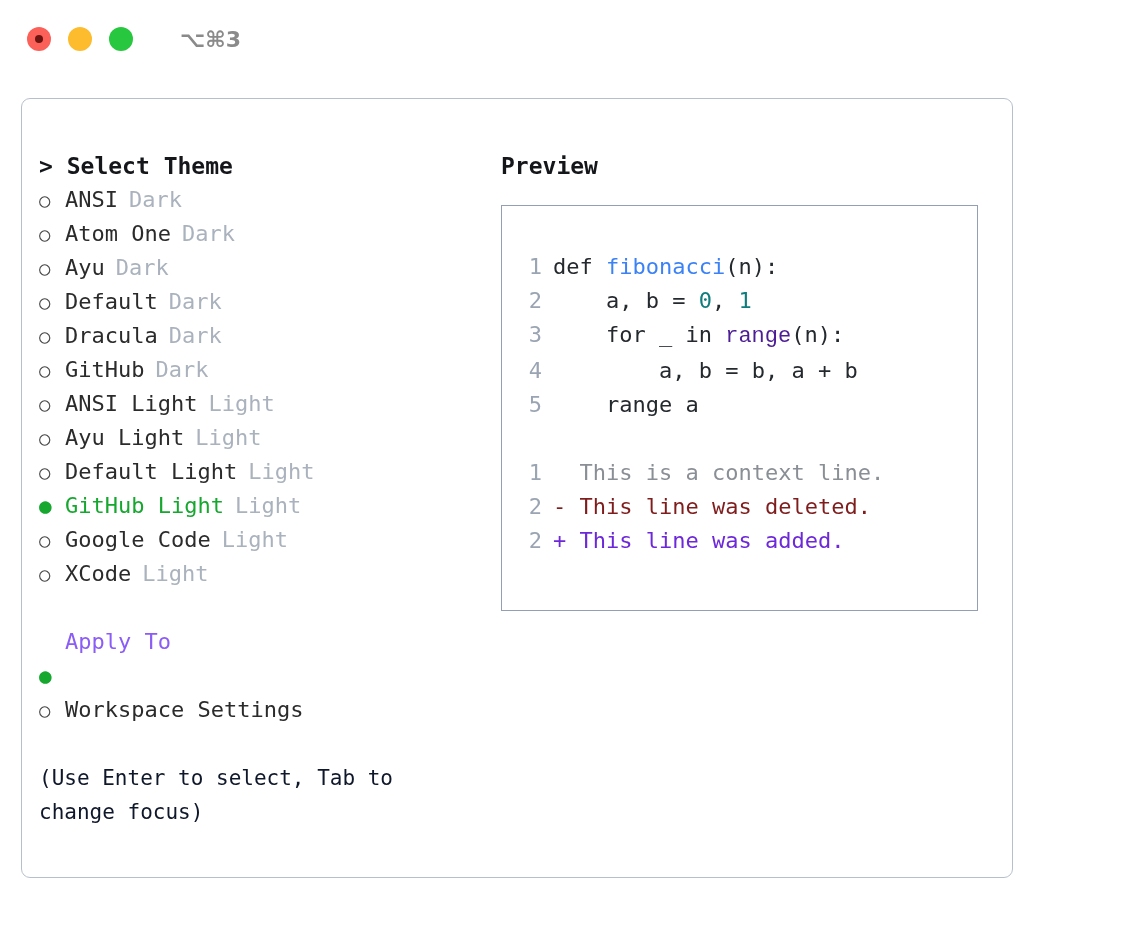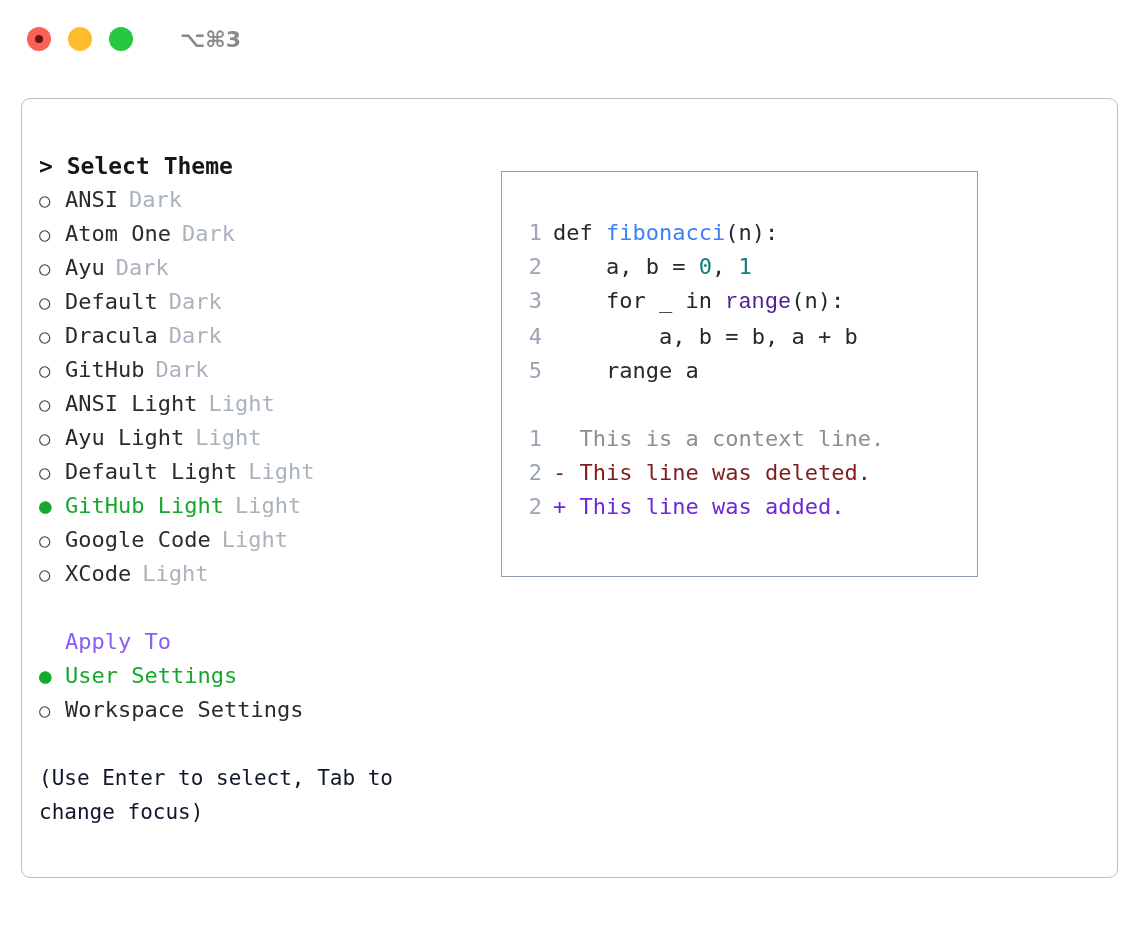--- a/index.html
+++ b/index.html
@@ -64,21 +64,21 @@
     font-weight: bold;
     color: #8a8a8a;
     letter-spacing: 0px;
   }
 
   
   .panel {
     position: absolute;
     left: 21px;
     top: 98px;
-    width: 1097px;
+    width: 992px;
     height: 780px;
     border: 1.6px solid #b7bfcc;
     border-radius: 9px;
     box-sizing: border-box;
     background: #ffffff;
   }
 
   .panel-inner {
     position: absolute;
     left: 0; top: 0;
@@ -227,29 +227,30 @@
             <div class="opt-row"><span class="bullet">○</span><span class="opt-label">Ayu Light</span><span class="opt-variant">Light</span></div>
             <div class="opt-row"><span class="bullet">○</span><span class="opt-label">Default Light</span><span class="opt-variant">Light</span></div>
             <div class="opt-row selected"><span class="bullet sel">●</span><span class="opt-label">GitHub Light</span><span class="opt-variant">Light</span></div>
             <div class="opt-row"><span class="bullet">○</span><span class="opt-label">Google Code</span><span class="opt-variant">Light</span></div>
             <div class="opt-row"><span class="bullet">○</span><span class="opt-label">XCode</span><span class="opt-variant">Light</span></div>
           </div>
 
         <div class="apply-head">Apply To</div>
 
         <div id="apply-list">
-            <div class="opt-row selected"><span class="bullet sel">●</span><span class="opt-label">User Settings</span></div>
+            <div class="opt-row selected"><span class="bullet sel">●</span></div>
             <div class="opt-row"><span class="bullet">○</span><span class="opt-label">Workspace Settings</span></div>
           </div>
 
         <div class="hint">(Use Enter to select, Tab to
 change focus)</div>
       </div>
 
       <div class="right-col">
+        <div class="preview-title">Preview</div>
 
         <div class="preview-box">
           <div id="code-block">
               <div class="code-line"><span class="ln">1</span><span class="ctext">def </span><span class="tok-fn">fibonacci</span><span class="ctext">(n):</span></div>
               <div class="code-line"><span class="ln">2</span><span class="ctext">    a, b = </span><span class="tok-num">0</span><span class="ctext">, </span><span class="tok-num">1</span></div>
               <div class="code-line"><span class="ln">3</span><span class="ctext">    for _ in </span><span class="tok-call">range</span><span class="ctext">(n):</span></div>
               <div class="code-line"><span class="ln">4</span><span class="ctext">        a, b = b, a + b</span></div>
               <div class="code-line"><span class="ln">5</span><span class="ctext">    range a</span></div>
             </div>
           <div class="blank-line"></div>

